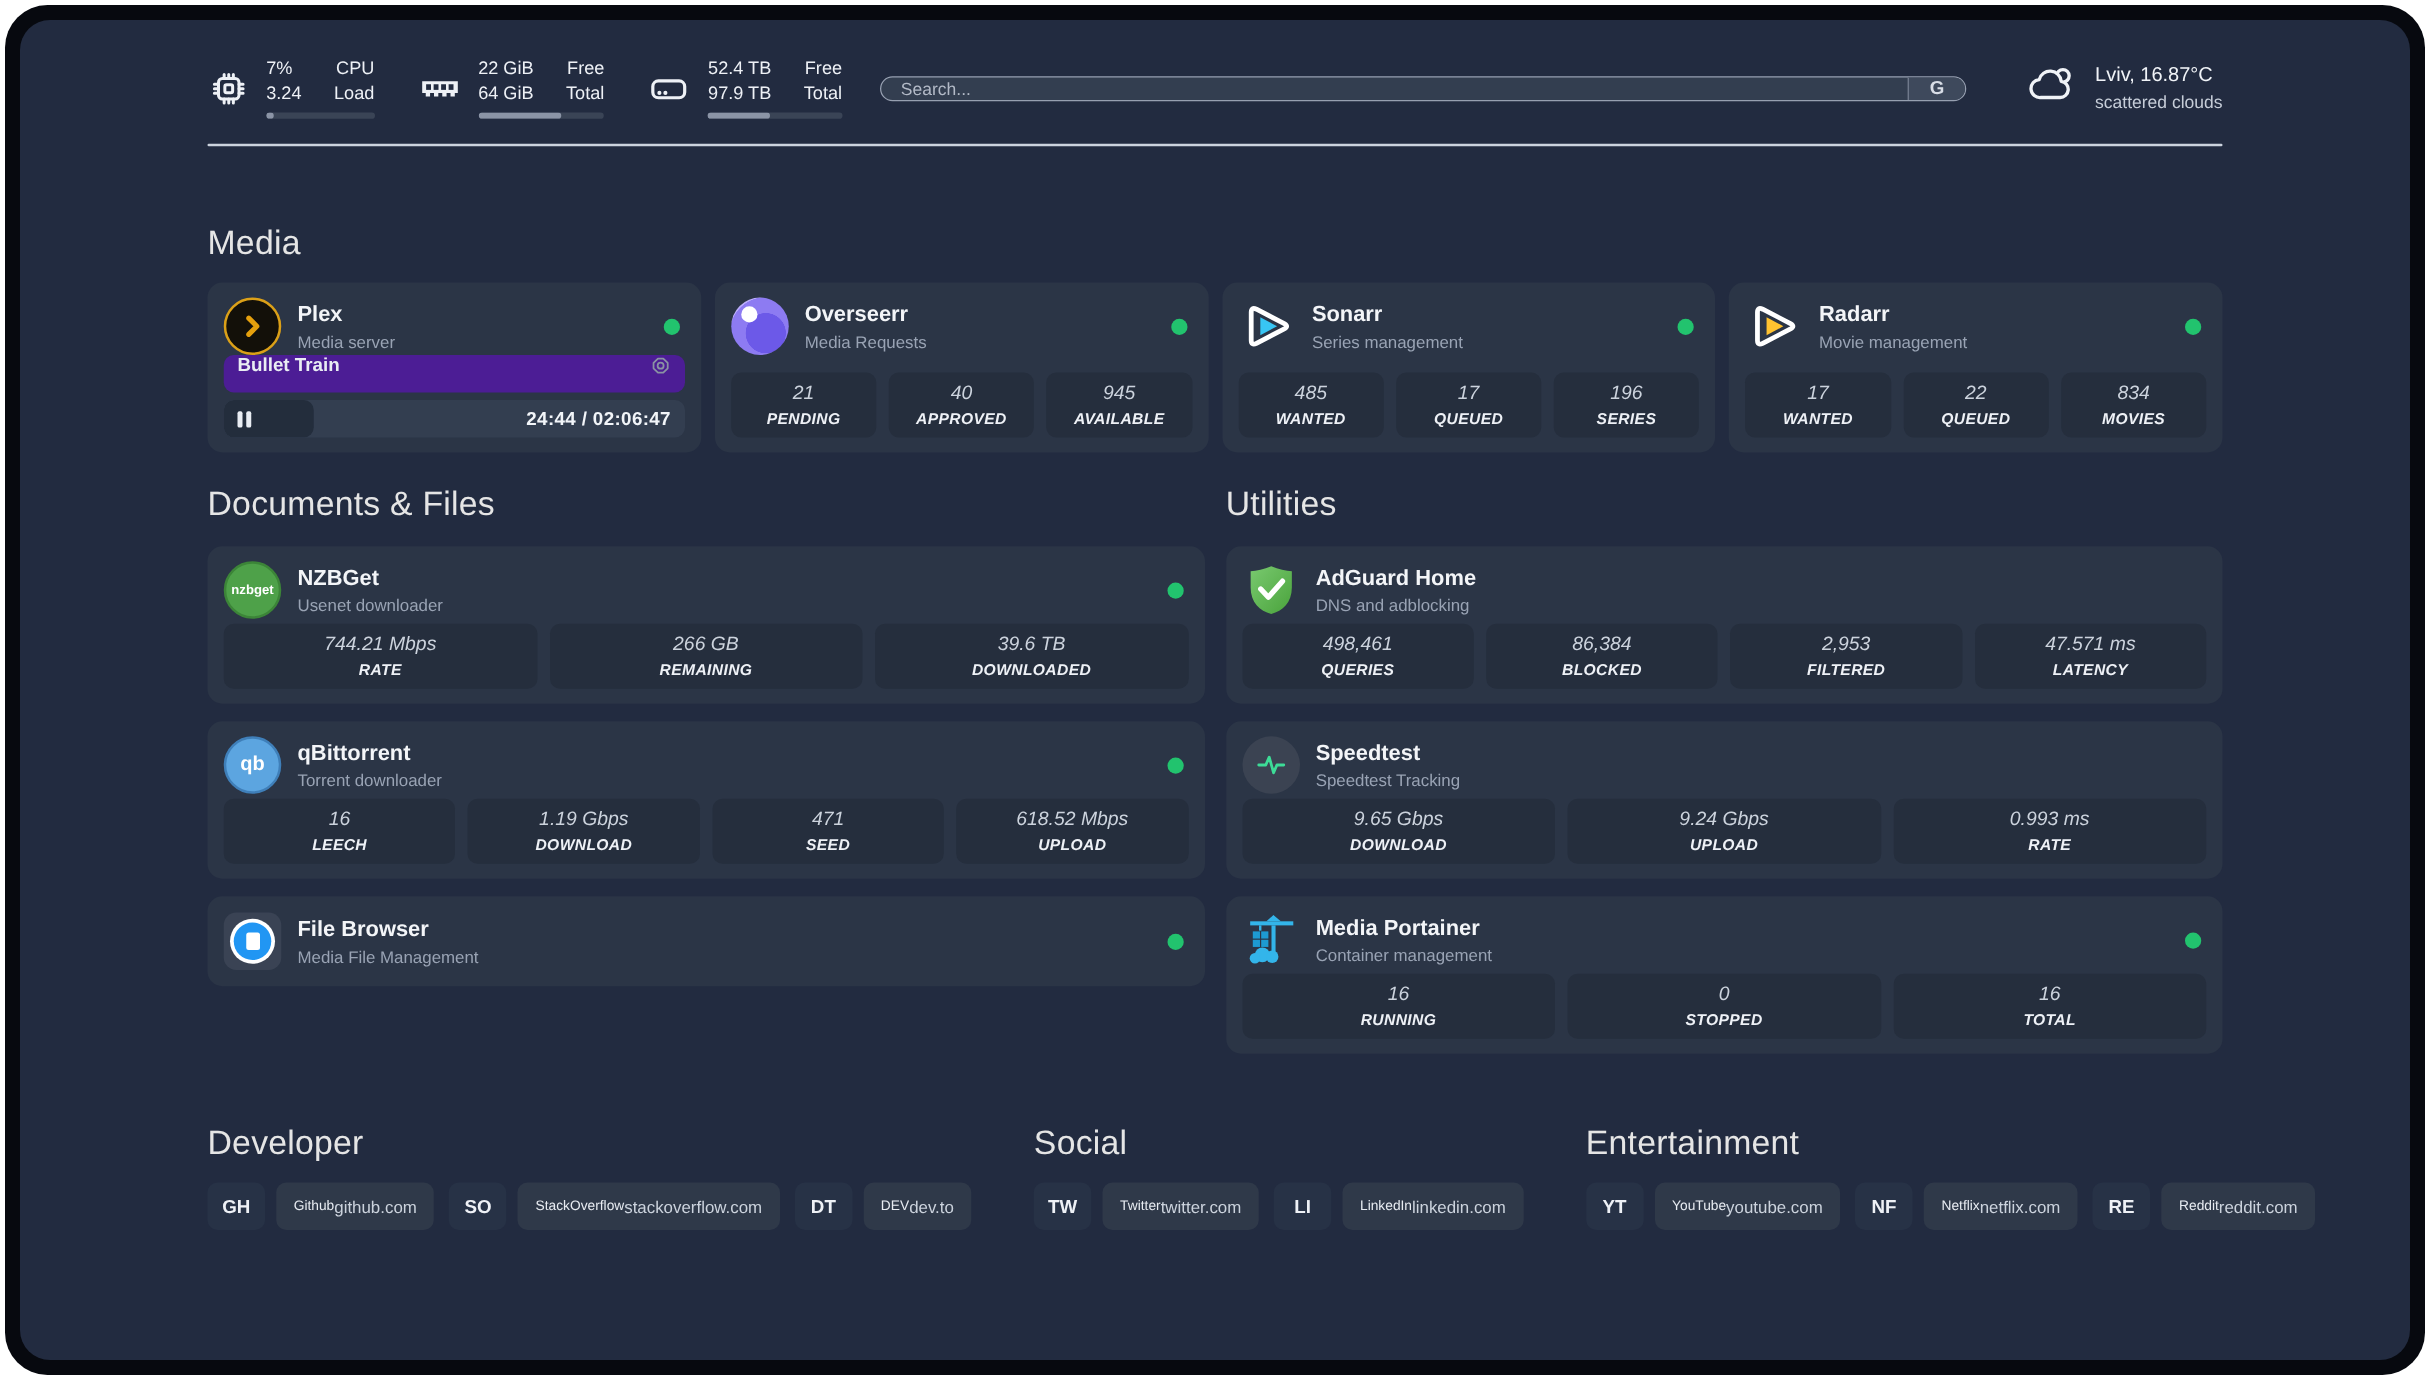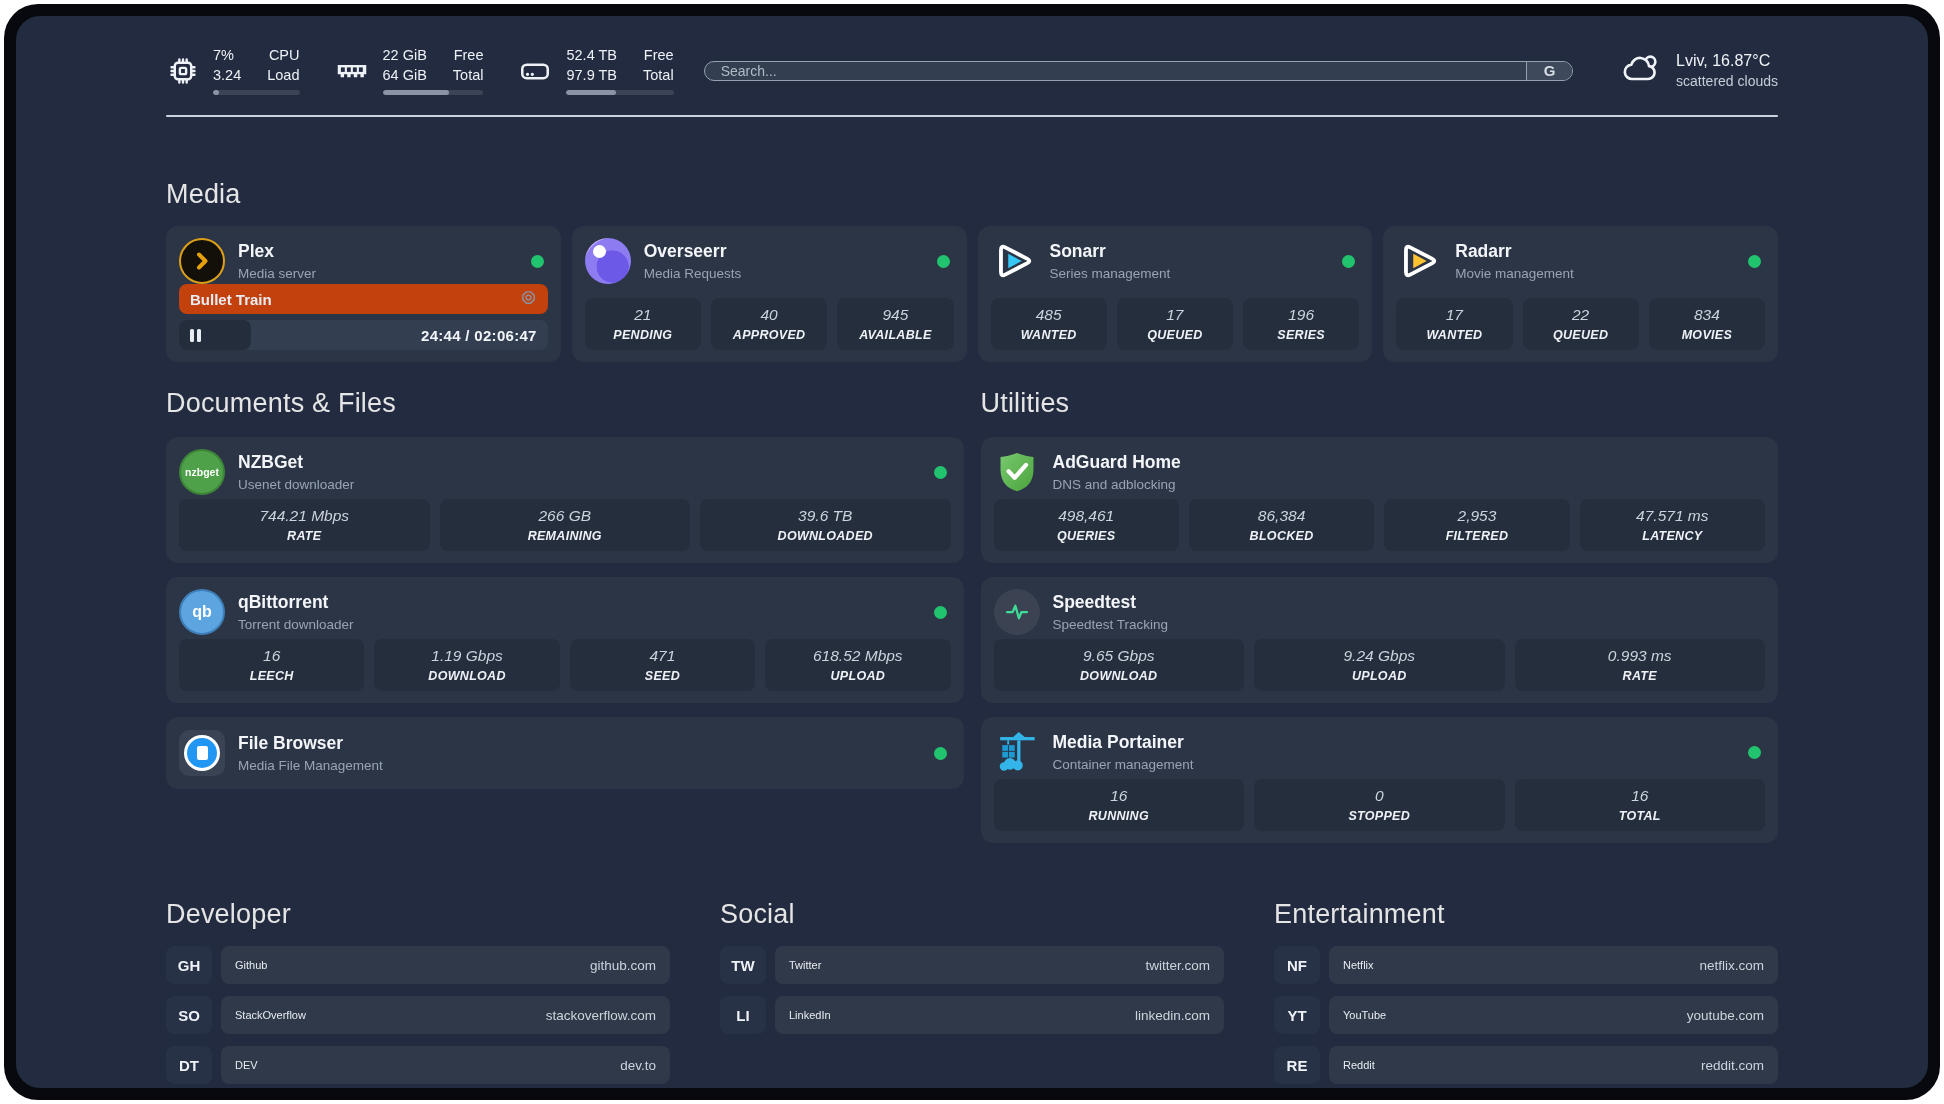--- a/index.html
+++ b/index.html
@@ -43,36 +43,36 @@
   .app-title { font-size:17.5px; font-weight:600; color:#f3f5f8; margin-bottom:4px; white-space:nowrap; }
   .app-sub { font-size:13.5px; color:#99a3b4; white-space:nowrap; }
   .status-dot { width:13px; height:13px; border-radius:50%; background:#22c36e; flex:0 0 auto; margin-right:4px; }
 
   .stat-row { display:grid; grid-auto-flow:column; grid-auto-columns:1fr; gap:10px; margin-top:auto; }
   .tile { background:#252e3d; border-radius:8px; height:52px; display:flex; flex-direction:column; align-items:center; justify-content:center; gap:4px;font-style:italic; }
   .tile .v { font-size:15.5px; color:#ccd3dd; }
   .tile .l { font-size:12.5px; font-weight:700; color:#eef1f6; letter-spacing:.3px; }
 
   
-  .np-name { margin-top:auto; background:#c2410c; border-radius:8px; height:30px; display:flex; align-items:center; justify-content:space-between; padding:0 11px; color:#e9edf3; font-size:15px; font-weight:600; }
+  .np-name { margin-top:auto; background:#4c1d95; border-radius:8px; height:30px; display:flex; justify-content:space-between; padding:0 11px; color:#e9edf3; font-size:15px; font-weight:600; }
   .np-progress { margin-top:6px; position:relative; background:#333e50; border-radius:8px; height:30px; overflow:hidden; }
   .np-progress .fill { position:absolute; left:0; top:0; bottom:0; background:#232d3c; border-radius:8px; }
   .np-progress .inner { position:relative; height:100%; display:flex; align-items:center; justify-content:space-between; padding:0 11px; }
   .pause-icon { display:flex; gap:3.5px; }
   .pause-icon i { display:block; width:3.5px; height:13px; background:#e9edf3; border-radius:1.5px; }
   .np-time { font-size:15px; font-weight:700; color:#f2f5f9; letter-spacing:.3px; }
 
   
   .two-col { display:grid; grid-template-columns:1fr 1fr; gap:17px; margin-top:26px; align-items:start; }
   .col-stack { display:flex; flex-direction:column; gap:14px; }
   .col-stack .section-title { margin-bottom:4px; }
 
   
   .bm-grid { display:grid; grid-template-columns:1fr 1fr 1fr; gap:50px; margin-top:56px; }
-  .bm-rows { display:flex; flex-direction:column; gap:12px; margin-top:16px; }
+  .bm-rows { display:flex; flex-direction:row; gap:12px; margin-top:16px; }
   .bm-row { display:flex; gap:9px; height:38px; }
   .bm-abbr { width:46px; background:#273246; border-radius:8px; display:flex; align-items:center; justify-content:center; color:#eef1f6; font-weight:700; font-size:15px; flex:0 0 auto; }
   .bm-main { flex:1; background:#2f3949; border-radius:8px; display:flex; align-items:center; justify-content:space-between; padding:0 14px; cursor:pointer; }
   .bm-name { font-size:11px; color:#e8ecf2; }
   .bm-url { font-size:13.5px; color:#ccd3dd; }
 
   
   .circle { width:46px; height:46px; border-radius:50%; display:flex; align-items:center; justify-content:center; }
   .plex-circle { background:#131009; border:2.5px solid #dba018; }
   .overseerr-circle { background:radial-gradient(circle at 60% 62%, #6c59e8 0 40%, #8d7bf2 41% 72%, #bcaefb 73% 100%); position:relative; }
@@ -551,34 +551,34 @@
                 <span class="bm-url">linkedin.com</span>
           </div>
         </div>
       </div>
     </div>
 
     <div>
       <h2 class="section-title">Entertainment</h2>
       <div class="bm-rows">
         <div class="bm-row">
+          <div class="bm-abbr">YT</div>
+          <div class="bm-main">
+            <span class="bm-name">YouTube</span>
+                <span class="bm-url">youtube.com</span>
+          </div>
+        </div>
+        <div class="bm-row">
           <div class="bm-abbr">NF</div>
           <div class="bm-main">
             <span class="bm-name">Netflix</span>
                 <span class="bm-url">netflix.com</span>
           </div>
         </div>
         <div class="bm-row">
-          <div class="bm-abbr">YT</div>
-          <div class="bm-main">
-            <span class="bm-name">YouTube</span>
-                <span class="bm-url">youtube.com</span>
-          </div>
-        </div>
-        <div class="bm-row">
           <div class="bm-abbr">RE</div>
           <div class="bm-main">
             <span class="bm-name">Reddit</span>
                 <span class="bm-url">reddit.com</span>
           </div>
         </div>
       </div>
     </div>
   </div>
 

